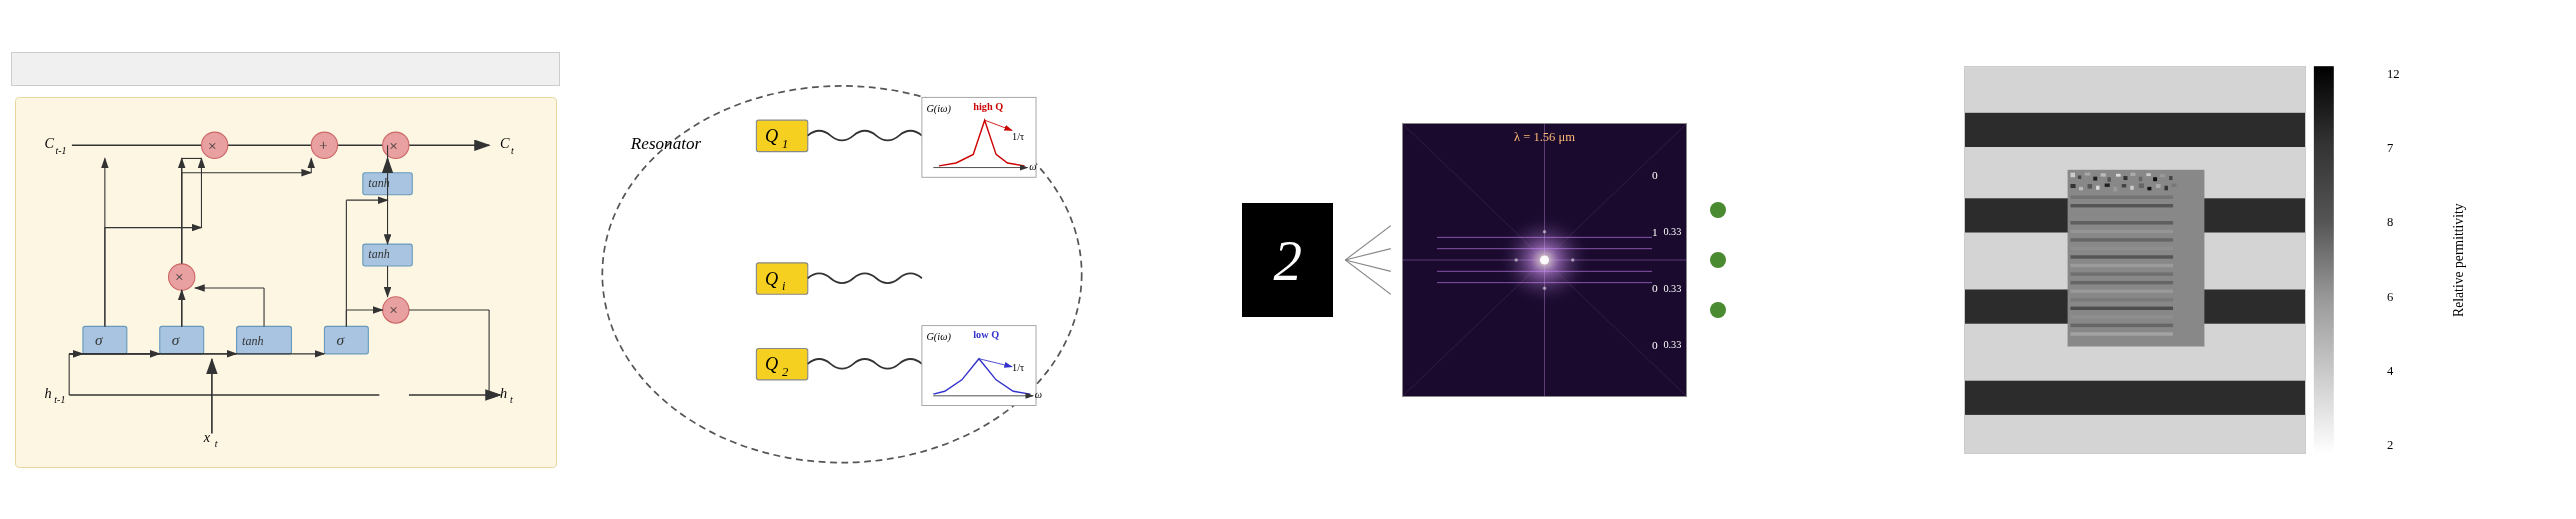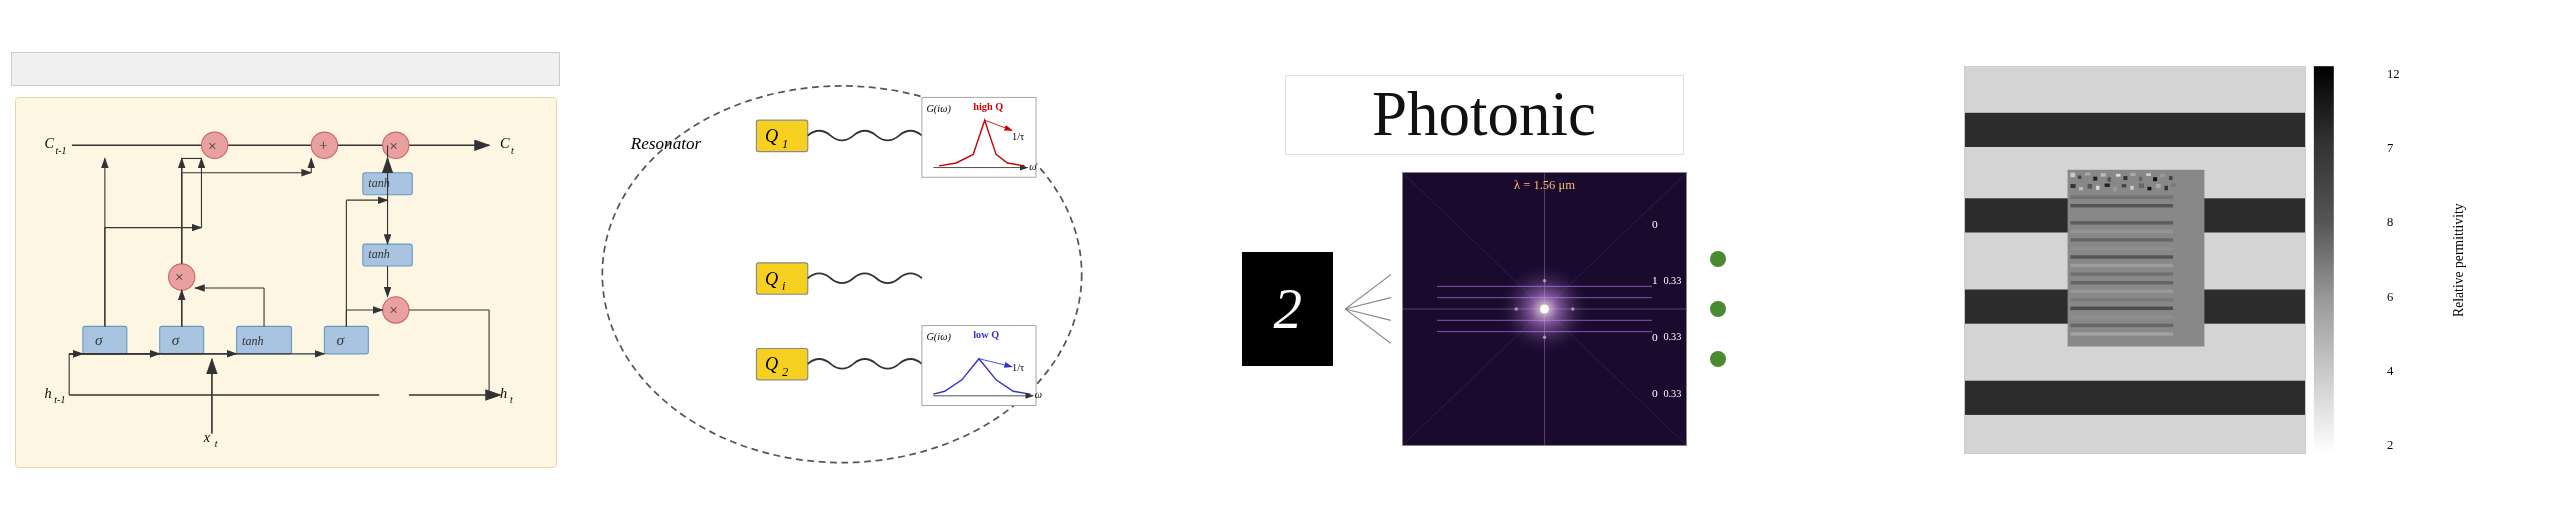--- a/index.html
+++ b/index.html
@@ -347,23 +347,20 @@
     <line x1="610" y1="613" x2="785" y2="613" stroke="#333" stroke-width="1.5" marker-end="url(#arrow2)"></line>
     <text x="788" y="617" font-size="18" font-style="italic">ω</text>
     <text x="748" y="570" font-size="18">1/τ</text>
     <line x1="690" y1="548" x2="748" y2="562" stroke="#3333cc" stroke-width="1.5" marker-end="url(#arrow-blue)"></line>
   </svg>
 </div>
 
 <div class="panel panel-3">
 
   <div style="display:flex; flex-direction:column; align-items:center; width:100%;">
-    <div class="photonic-title-bar">
-      <span class="photonic-title">Photonic</span>
-    </div>
 
     <div class="photonic-image-area">
 
       <div class="digit-box">
         <span class="digit-2">2</span>
       </div>
 
       <svg width="46" height="114" viewBox="0 0 80 200">
         <line x1="0" y1="100" x2="80" y2="40" stroke="#888" stroke-width="2"></line>
         <line x1="0" y1="100" x2="80" y2="80" stroke="#888" stroke-width="2"></line>

